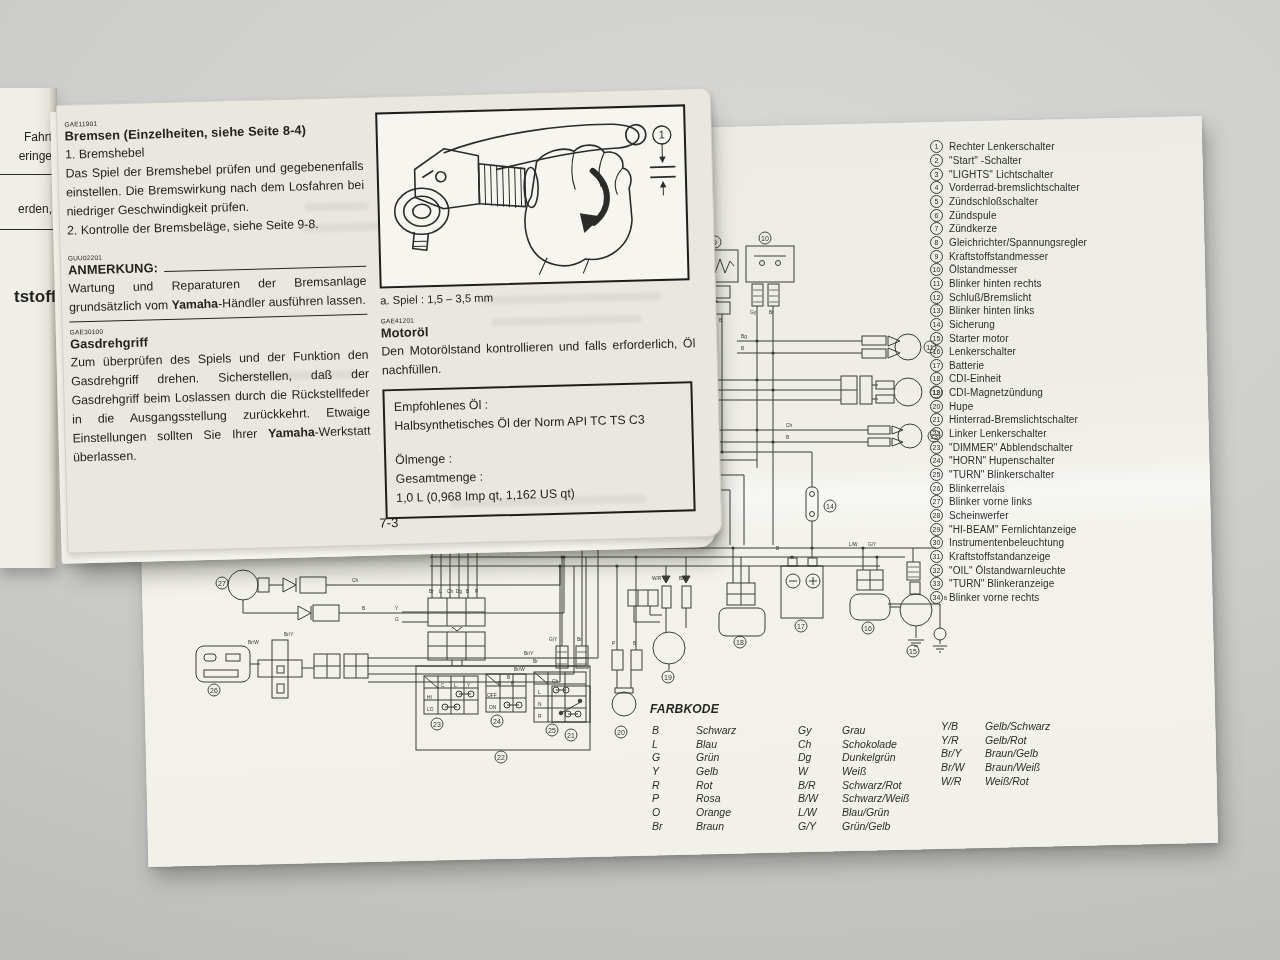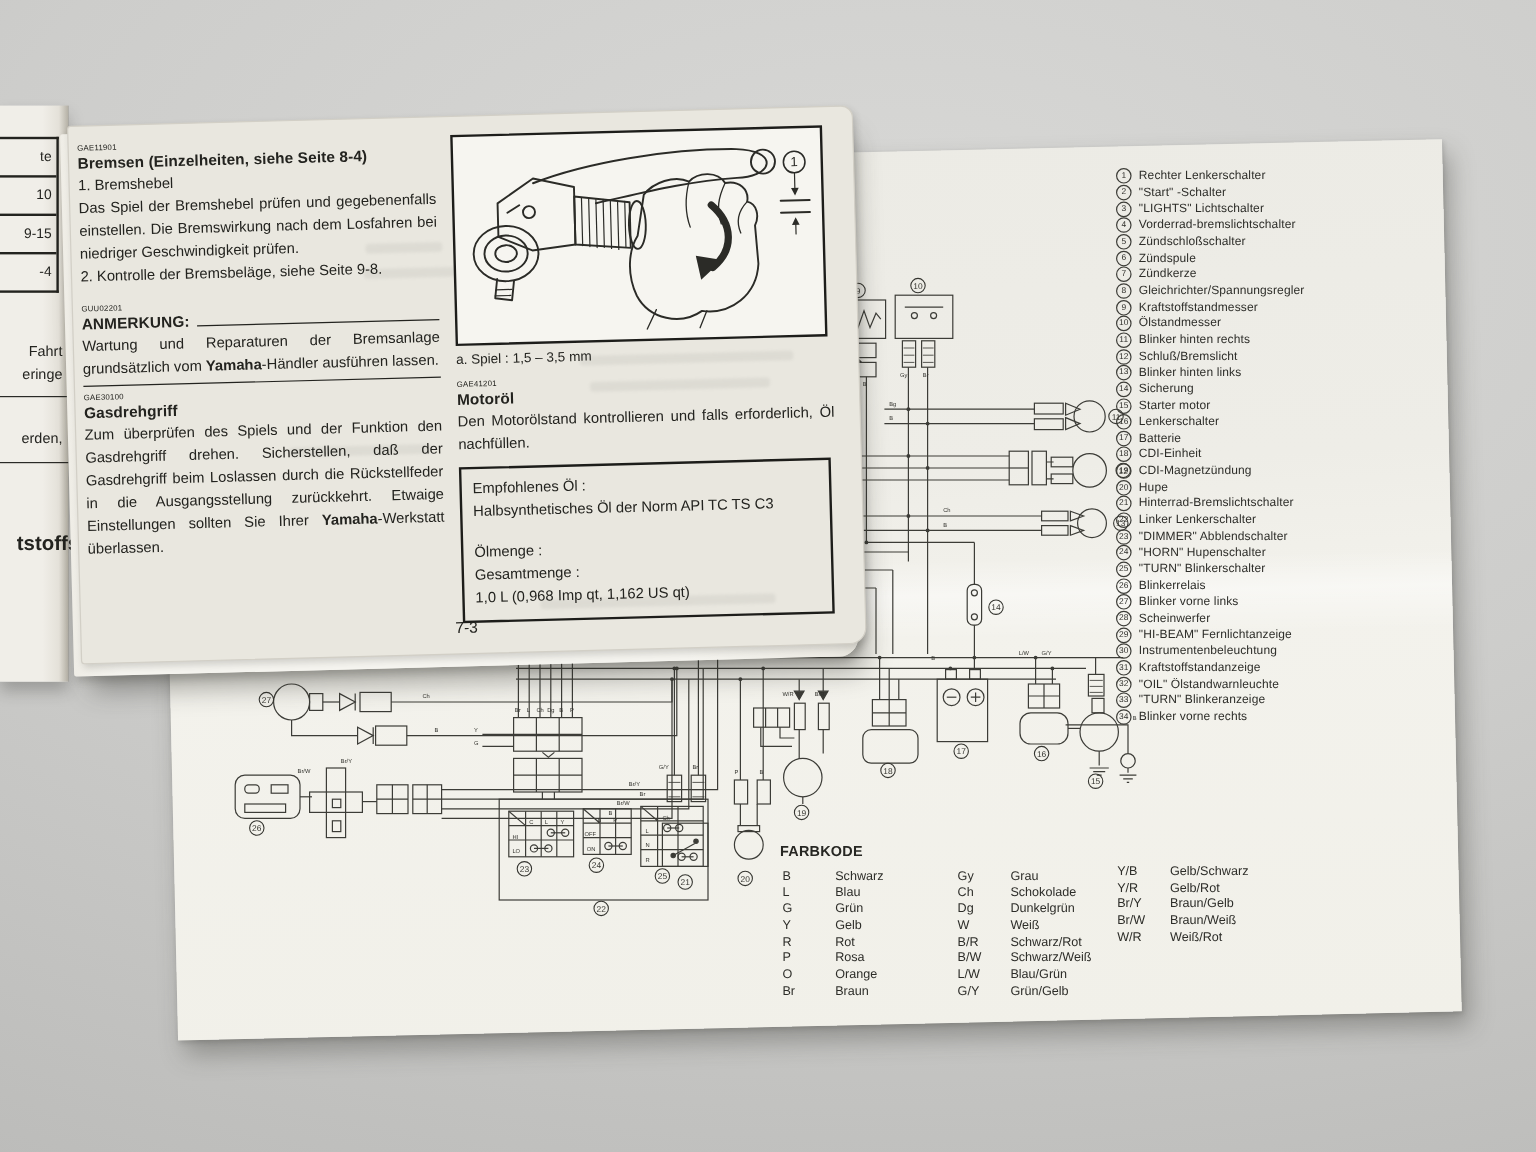--- a/index.html
+++ b/index.html
@@ -19,24 +19,24 @@
   .wiring-svg{position:absolute;left:0;top:0;width:1280px;height:960px;}
 
   
   .components{position:absolute;left:930px;top:140px;width:252px;}
   .comp-item{display:flex;align-items:center;height:13.66px;font-size:10px;color:#2d2d29;letter-spacing:.1px;white-space:nowrap;}
   .cnum{display:inline-flex;justify-content:center;align-items:center;flex:none;
     width:11px;height:11px;border:1px solid #3c3c37;border-radius:50%;
     font-size:7px;line-height:1;margin-right:6px;color:#2d2d29;}
 
   
-  .farbkode{position:absolute;left:650px;top:702px;width:610px;height:150px;color:#2929255;}
+  .farbkode{position:absolute;left:650px;top:702px;width:610px;height:150px;color:#2929255;font-style:italic;}
   .fk-title{font-size:12px;font-weight:bold;color:#272723;letter-spacing:.2px;}
   .fk-col{position:absolute;top:22px;}
-  .fk-col.c1{left:2px;}  .fk-col.c2{left:148px;}  .fk-col.c3{left:281px;top:18px;}
+  .fk-col.c1{left:2px;}  .fk-col.c2{left:148px;}  .fk-col.c3{left:291px;top:18px;}
   .fk-row{display:flex;height:13.7px;font-size:10.5px;color:#2d2d29;white-space:nowrap;}
   .fk-code{width:44px;flex:none;}
 
   
   .strip{position:absolute;left:0;top:88px;width:57px;height:480px;z-index:3;
     background:linear-gradient(to right,#f0eee8 62%,#e4e1d9 86%,#b7b3a8 99%,#908c82 100%);
     box-shadow:0 8px 12px rgba(40,40,36,.28);color:#23231f;}
   .strip-table{border:2.5px solid #23231f;border-left:none;width:47px;margin-top:26px;}
   .strip-cell{height:30px;border-bottom:2px solid #23231f;display:flex;align-items:center;
     justify-content:flex-end;padding-right:4px;font-size:11.5px;}
@@ -694,27 +694,20 @@
 
           <div class="fk-row">
             <span class="fk-code">W/R</span>
             <span class="fk-name">Weiß/Rot</span>
           </div>
         </div>
     </div>
   </div>
 
   <div class="strip">
-    <div class="strip-table">
-
-    <div class="strip-cell">te</div>
-        <div class="strip-cell">10</div>
-        <div class="strip-cell">9-15</div>
-        <div class="strip-cell">-4</div>
-      </div>
     <div class="frag" style="margin-top:42px">Fahrt</div>
     <div class="frag" style="margin-top:5px">eringe</div>
     <div class="strip-rule" style="margin-top:11px"></div>
     <div class="frag" style="margin-top:27px">erden,</div>
     <div class="strip-rule" style="margin-top:13px"></div>
     <div class="frag" style="margin-top:57px;font-weight:bold;font-size:17px">tstoffs</div>
   </div>
 
   <div class="booklet">
 

